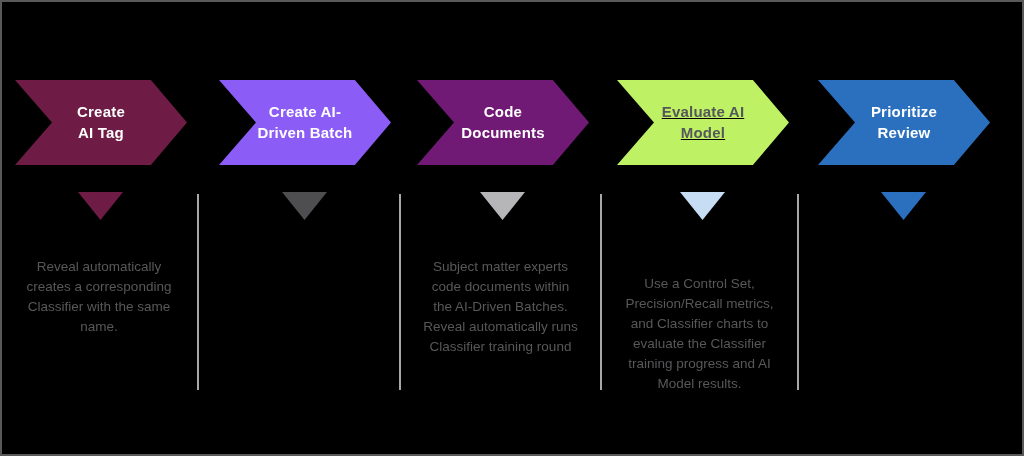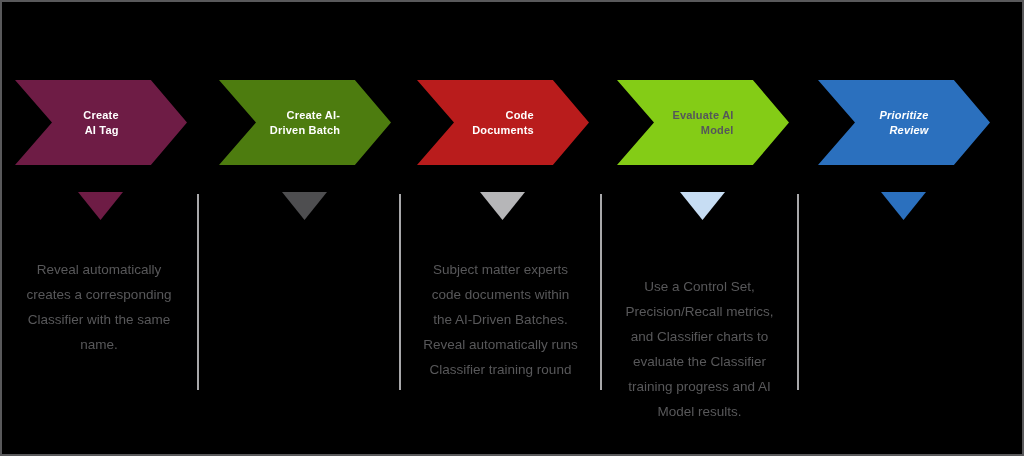--- a/index.html
+++ b/index.html
@@ -20,31 +20,31 @@
     top: 78px;
     height: 85px;
     width: 172px;
     clip-path: polygon(0% 0%, 79% 0%, 100% 50%, 79% 100%, 0% 100%, 21.5% 50%);
     display: flex;
     align-items: center;
     justify-content: center;
   }
   .chevron .label {
     white-space: pre-line;
-    text-align: right;
-    font-size: 11px;
+    text-align: center;
+    font-size: 15px;
     font-weight: bold;
     line-height: 1.36;
     letter-spacing: 0.2px;
   }
   .c1 { left: 13px; }
   .c2 { left: 217px; }
   .c3 { left: 415px; }
   .c4 { left: 615px; }
-  .c5 { left: 816px; font-style: italic; }
+  .c5 { left: 816px; }
 
   .pointer {
     position: absolute;
     top: 190px;
     width: 45px;
     height: 28px;
     clip-path: polygon(0 0, 100% 0, 50% 100%);
   }
   .p1 { left: 76px; }
   .p2 { left: 280px; }
@@ -62,21 +62,21 @@
   .d2 { left: 397px; }
   .d3 { left: 598px; }
   .d4 { left: 795px; }
 
   .desc {
     position: absolute;
     top: 255px;
     white-space: pre-line;
     text-align: center;
     font-size: 13.5px;
-    line-height: 25px;
+    line-height: 20px;
     color: #58585A;
   }
   .t1 { left: 8px;   width: 178px; }
   .t2 { left: 203px; width: 190px; }
   .t3 { left: 403px; width: 191px; }
   .t4 { left: 604px; width: 187px; margin-top: 17px; }
   .t5 { left: 799px; width: 210px; }
 </style>
 </head>
 <body>
@@ -86,38 +86,38 @@
   <div class="chevron c1" style="background-color: rgb(110, 28, 69);">
     <span class="label" style="color: rgb(255, 255, 255);">Create
 AI Tag</span>
   </div>
   <div class="pointer p1" style="background-color: rgb(110, 28, 69);"></div>
   <div class="desc t1">Reveal automatically
 creates a corresponding
 Classifier with the same
 name.</div>
 
-  <div class="chevron c2" style="background-color: #4d7c0f;">
+  <div class="chevron c2" style="background-color: #8b5cf6;">
     <span class="label" style="color: rgb(255, 255, 255);">Create AI-
 Driven Batch</span>
   </div>
   <div class="pointer p2" style="background-color: rgb(78, 78, 80);"></div>
 
-  <div class="chevron c3" style="background-color: #b91c1c;">
+  <div class="chevron c3" style="background-color: #701a75;">
     <span class="label" style="color: rgb(255, 255, 255);">Code
 Documents</span>
   </div>
   <div class="pointer p3" style="background-color: rgb(182, 182, 184);"></div>
   <div class="desc t3">Subject matter experts
 code documents within
 the AI-Driven Batches.
 Reveal automatically runs
 Classifier training round</div>
 
-  <div class="chevron c4" style="background-color: #84cc16;">
+  <div class="chevron c4" style="background-color: #bef264; text-decoration: underline;">
     <span class="label" style="color: rgb(85, 87, 90);">Evaluate AI
 Model</span>
   </div>
   <div class="pointer p4" style="background-color: rgb(199, 221, 243);"></div>
   <div class="desc t4">Use a Control Set,
 Precision/Recall metrics,
 and Classifier charts to
 evaluate the Classifier
 training progress and AI
 Model results.</div>

